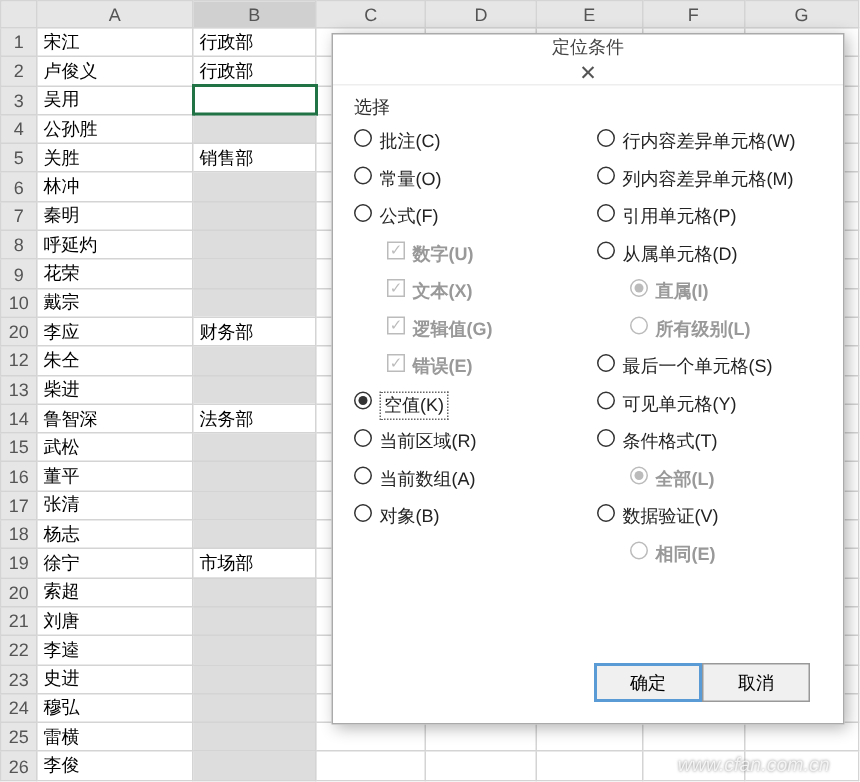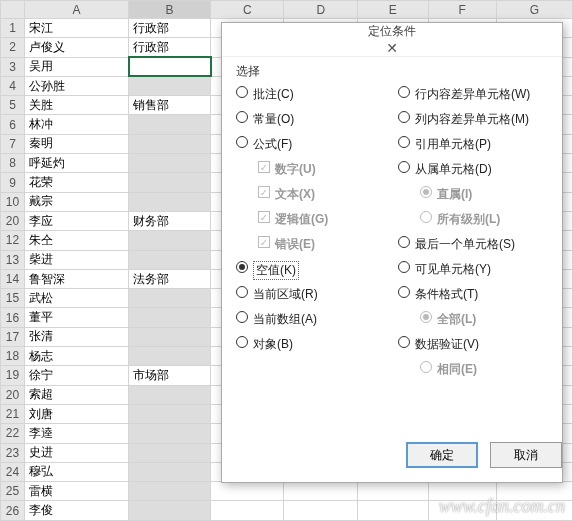--- a/index.html
+++ b/index.html
@@ -30,25 +30,25 @@
 .radio { width: 12px; height: 12px; border: 1px solid #333; border-radius: 50%; margin-right: 5px; display: inline-flex; align-items: center; justify-content: center; flex-shrink: 0; }
 .radio.checked::after { content: ""; width: 6px; height: 6px; background: #333; border-radius: 50%; }
 .radio.disabled { border-color: #bbb; }
 .radio.disabled.checked::after { background: #bbb; }
 .chk { width: 12px; height: 12px; border: 1px solid #bbb; margin-right: 5px; display: inline-flex; align-items: center; justify-content: center; color: #bbb; font-size: 10px; flex-shrink: 0; }
 .chk.checked::after { content: "✓"; }
 .opt .lbl { }
 .opt .lbl.box { border: 1px dotted #666; padding: 0 2px; }
 .opt.disabled .lbl { color: #999; font-weight: bold; }
 
-.btns { position: absolute; bottom: 14px; right: 0; display: flex; gap: 12px; }
+.btns { position: absolute; bottom: 14px; right: 22px; display: flex; }
 .btn { width: 72px; height: 26px; border: 1px solid #999; background: #f0f0f0; font-size: 12px; display: flex; align-items: center; justify-content: center; cursor: pointer; }
 .btn.primary { border: 2px solid #5b9bd5; }
 
-.watermark { position: absolute; right: 8px; bottom: 4px; font-size: 18px; color: rgba(255,255,255,0.8); font-style: italic; text-shadow: 0 0 2px rgba(0,0,0,0.5); font-family: Liberation Serif, serif; }
+.watermark { position: absolute; right: 20px; bottom: 4px; font-size: 13px; color: rgba(255,255,255,0.8); font-style: italic; text-shadow: 0 0 2px rgba(0,0,0,0.5); font-family: Liberation Sans, sans-serif; }
 </style>
 </head>
 <body>
 
 <table class="sheet">
   <thead>
     <tr>
       <th class="col"></th>
       <th class="col">A</th>
       <th class="col selcol">B</th>

